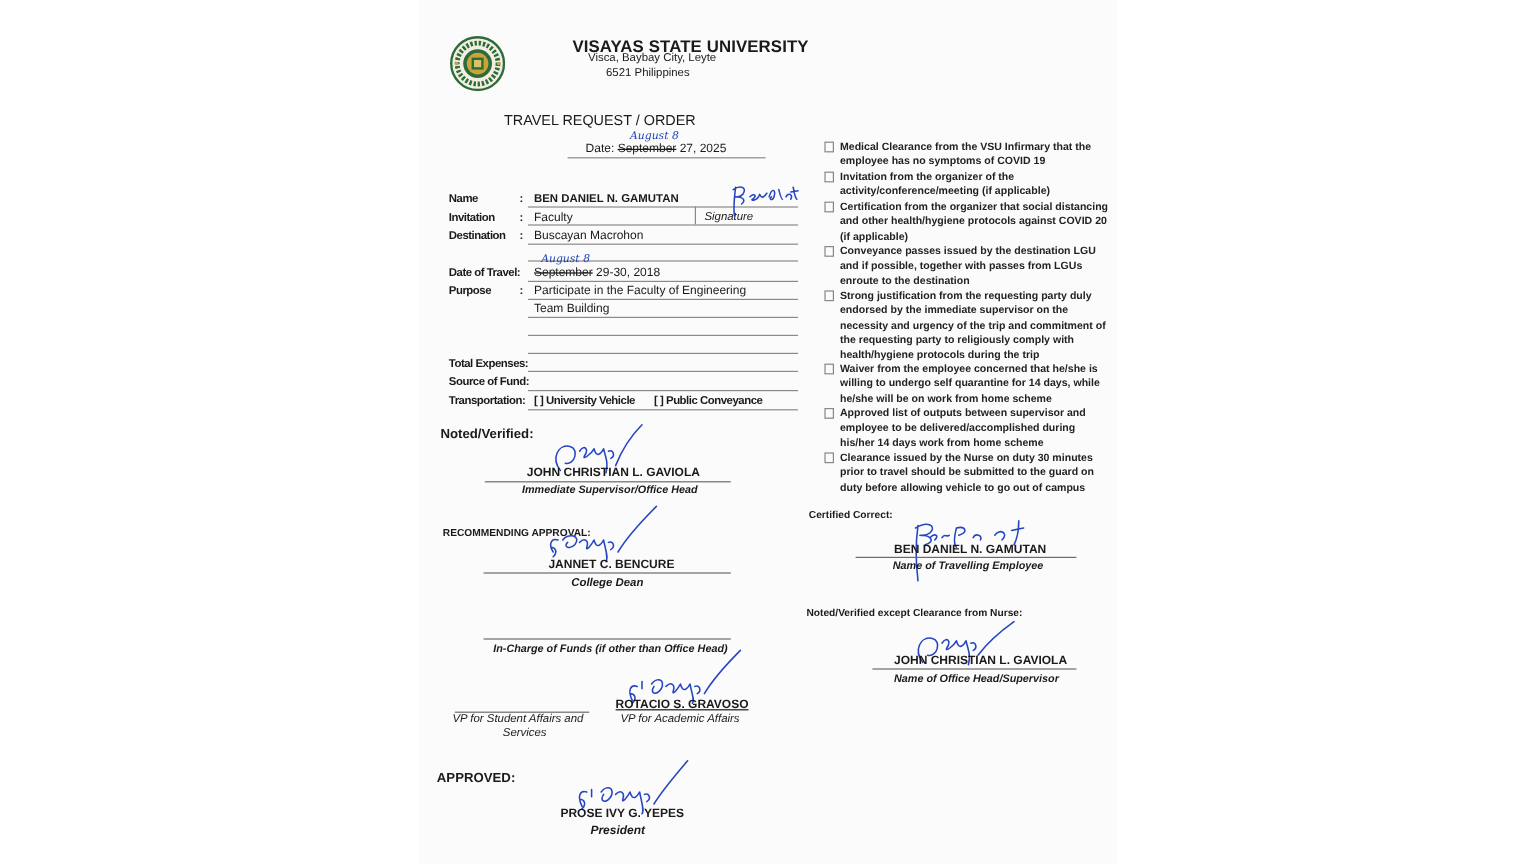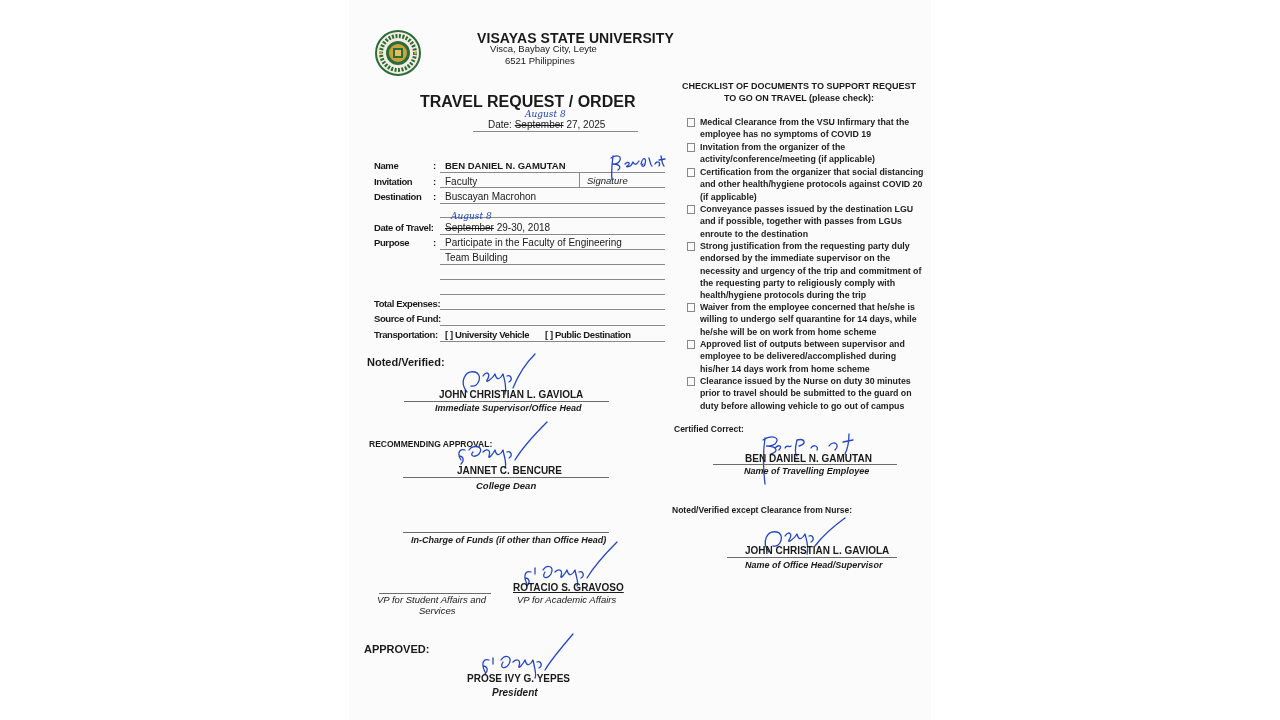--- a/index.html
+++ b/index.html
@@ -2,21 +2,21 @@
 <html><head>
 <meta charset="utf-8">
 <style>
   html, body { margin:0; padding:0; }
   body { width:1280px; height:720px; background:#ffffff; position:relative; overflow:hidden;
          font-family:"Liberation Sans", sans-serif; color:#1a1a1a; }
   .page { position:absolute; left:349px; top:0; width:582px; height:720px; background:#fbfbfb; }
   .abs { position:absolute; white-space:nowrap; }
   .hdr-title { font-weight:bold; font-size:14px; letter-spacing:0.1px; }
   .hdr-sub { font-size:9.5px; }
-  .doc-title { font-weight:bold; font-size:16px; }
+  .doc-title { font-weight:normal; font-size:12px; }
   .lbl { font-weight:bold; font-size:9.5px; letter-spacing:-0.4px; }
   .colon { font-size:9.5px; font-weight:bold; }
   .val { font-size:10px; }
   .val-b { font-size:10px; font-weight:bold; }
   .uline { position:absolute; height:0; border-top:1px solid #8a8a8a; }
   .sigline { position:absolute; height:0; border-top:1px solid #6b6b6b; }
   .name { font-weight:bold; font-size:10px; }
   .role { font-style:italic; font-weight:bold; font-size:9px; }
   .role-n { font-style:italic; font-size:9.5px; }
   .sect { font-weight:bold; font-size:11px; }
@@ -93,21 +93,21 @@
   <div class="uline" style="left:91px;top:264px;width:225px;"></div>
   <div class="uline" style="left:91px;top:279px;width:225px;"></div>
   <div class="uline" style="left:91px;top:294px;width:225px;"></div>
 
   <div class="abs lbl" style="left:25px;top:298px;">Total Expenses:</div>
   <div class="uline" style="left:91px;top:309px;width:225px;"></div>
   <div class="abs lbl" style="left:25px;top:313px;">Source of Fund:</div>
   <div class="uline" style="left:91px;top:325px;width:225px;"></div>
   <div class="abs lbl" style="left:25px;top:329px;">Transportation:</div>
   <div class="abs lbl" style="left:96px;top:329px;">[ ]  University Vehicle</div>
-  <div class="abs lbl" style="left:196px;top:329px;">[ ]  Public Destination</div>
+  <div class="abs lbl" style="left:196px;top:329px;">[ ]  Public Conveyance</div>
   <div class="uline" style="left:91px;top:341px;width:225px;"></div>
 
   <svg class="sig" style="left:258px;top:152px;" width="60" height="30" viewBox="0 0 60 30">
     <path d="M6 4 C5 12 4 20 5 28 M4 6 C10 2 16 4 12 10 C9 13 5 12 6 12 C12 12 15 15 11 18 M18 12 C22 8 24 12 20 14 C18 15 24 16 26 10 C28 14 30 12 32 9 M34 12 C36 4 40 6 38 12 C37 16 33 14 36 12 M42 6 C43 10 44 14 45 14 M48 12 C50 8 54 10 52 14 M54 4 C55 8 55 12 57 14 M52 8 L58 7"></path>
   </svg>
 
   <div class="abs sect" style="left:18px;top:356px;">Noted/Verified:</div>
   <svg class="sig" style="left:108px;top:352px;" width="80" height="46" viewBox="0 0 80 46">
     <path d="M10 40 C2 30 8 18 18 20 C26 22 22 36 14 34 M26 24 C30 18 34 22 30 28 C28 32 36 26 38 22 C40 30 44 26 46 22 C48 30 50 34 48 42 M50 24 C54 22 56 28 52 30 M56 36 C60 26 66 14 78 2"></path>
   </svg>
@@ -135,24 +135,20 @@
   <div class="abs name" style="left:164px;top:582px;text-decoration:underline;">ROTACIO S. GRAVOSO</div>
   <div class="abs role-n" style="left:168px;top:594px;">VP for Academic Affairs</div>
 
   <div class="abs sect" style="left:15px;top:643px;">APPROVED:</div>
   <svg class="sig" style="left:130px;top:632px;" width="96" height="48" viewBox="0 0 96 48">
     <path d="M6 40 C2 32 4 26 10 28 M4 34 C8 34 10 38 6 42 M14 26 L14 32 M22 28 C26 22 34 24 30 32 C26 38 20 36 24 30 M34 30 C38 26 42 28 40 34 C39 38 44 32 46 28 C48 36 52 32 54 28 C56 38 58 44 56 46 M58 30 C62 28 64 34 60 36 M66 38 C72 28 82 16 94 2"></path>
   </svg>
   <div class="abs name" style="left:118px;top:673px;">PROSE IVY G. YEPES</div>
   <div class="abs role" style="left:143px;top:687px;font-size:10px;">President</div>
 
-  <div class="abs ck-title" style="left:330px;top:80px;width:240px;">
-    <div>CHECKLIST OF DOCUMENTS TO SUPPORT REQUEST</div>
-    <div>TO GO ON TRAVEL (please check):</div>
-  </div>
 
   <div class="abs" style="left:338px;top:116px;width:240px;height:300px;white-space:normal;">
     <div class="ck-item" style="top:0px;">
       <span class="ck-box"></span>
       <span class="ck-text">Medical Clearance from the VSU Infirmary that the employee has no symptoms of COVID 19</span>
     </div>
     <div class="ck-item" style="top:25px;">
       <span class="ck-box"></span>
       <span class="ck-text">Invitation from the organizer of the activity/conference/meeting (if applicable)</span>
     </div>

